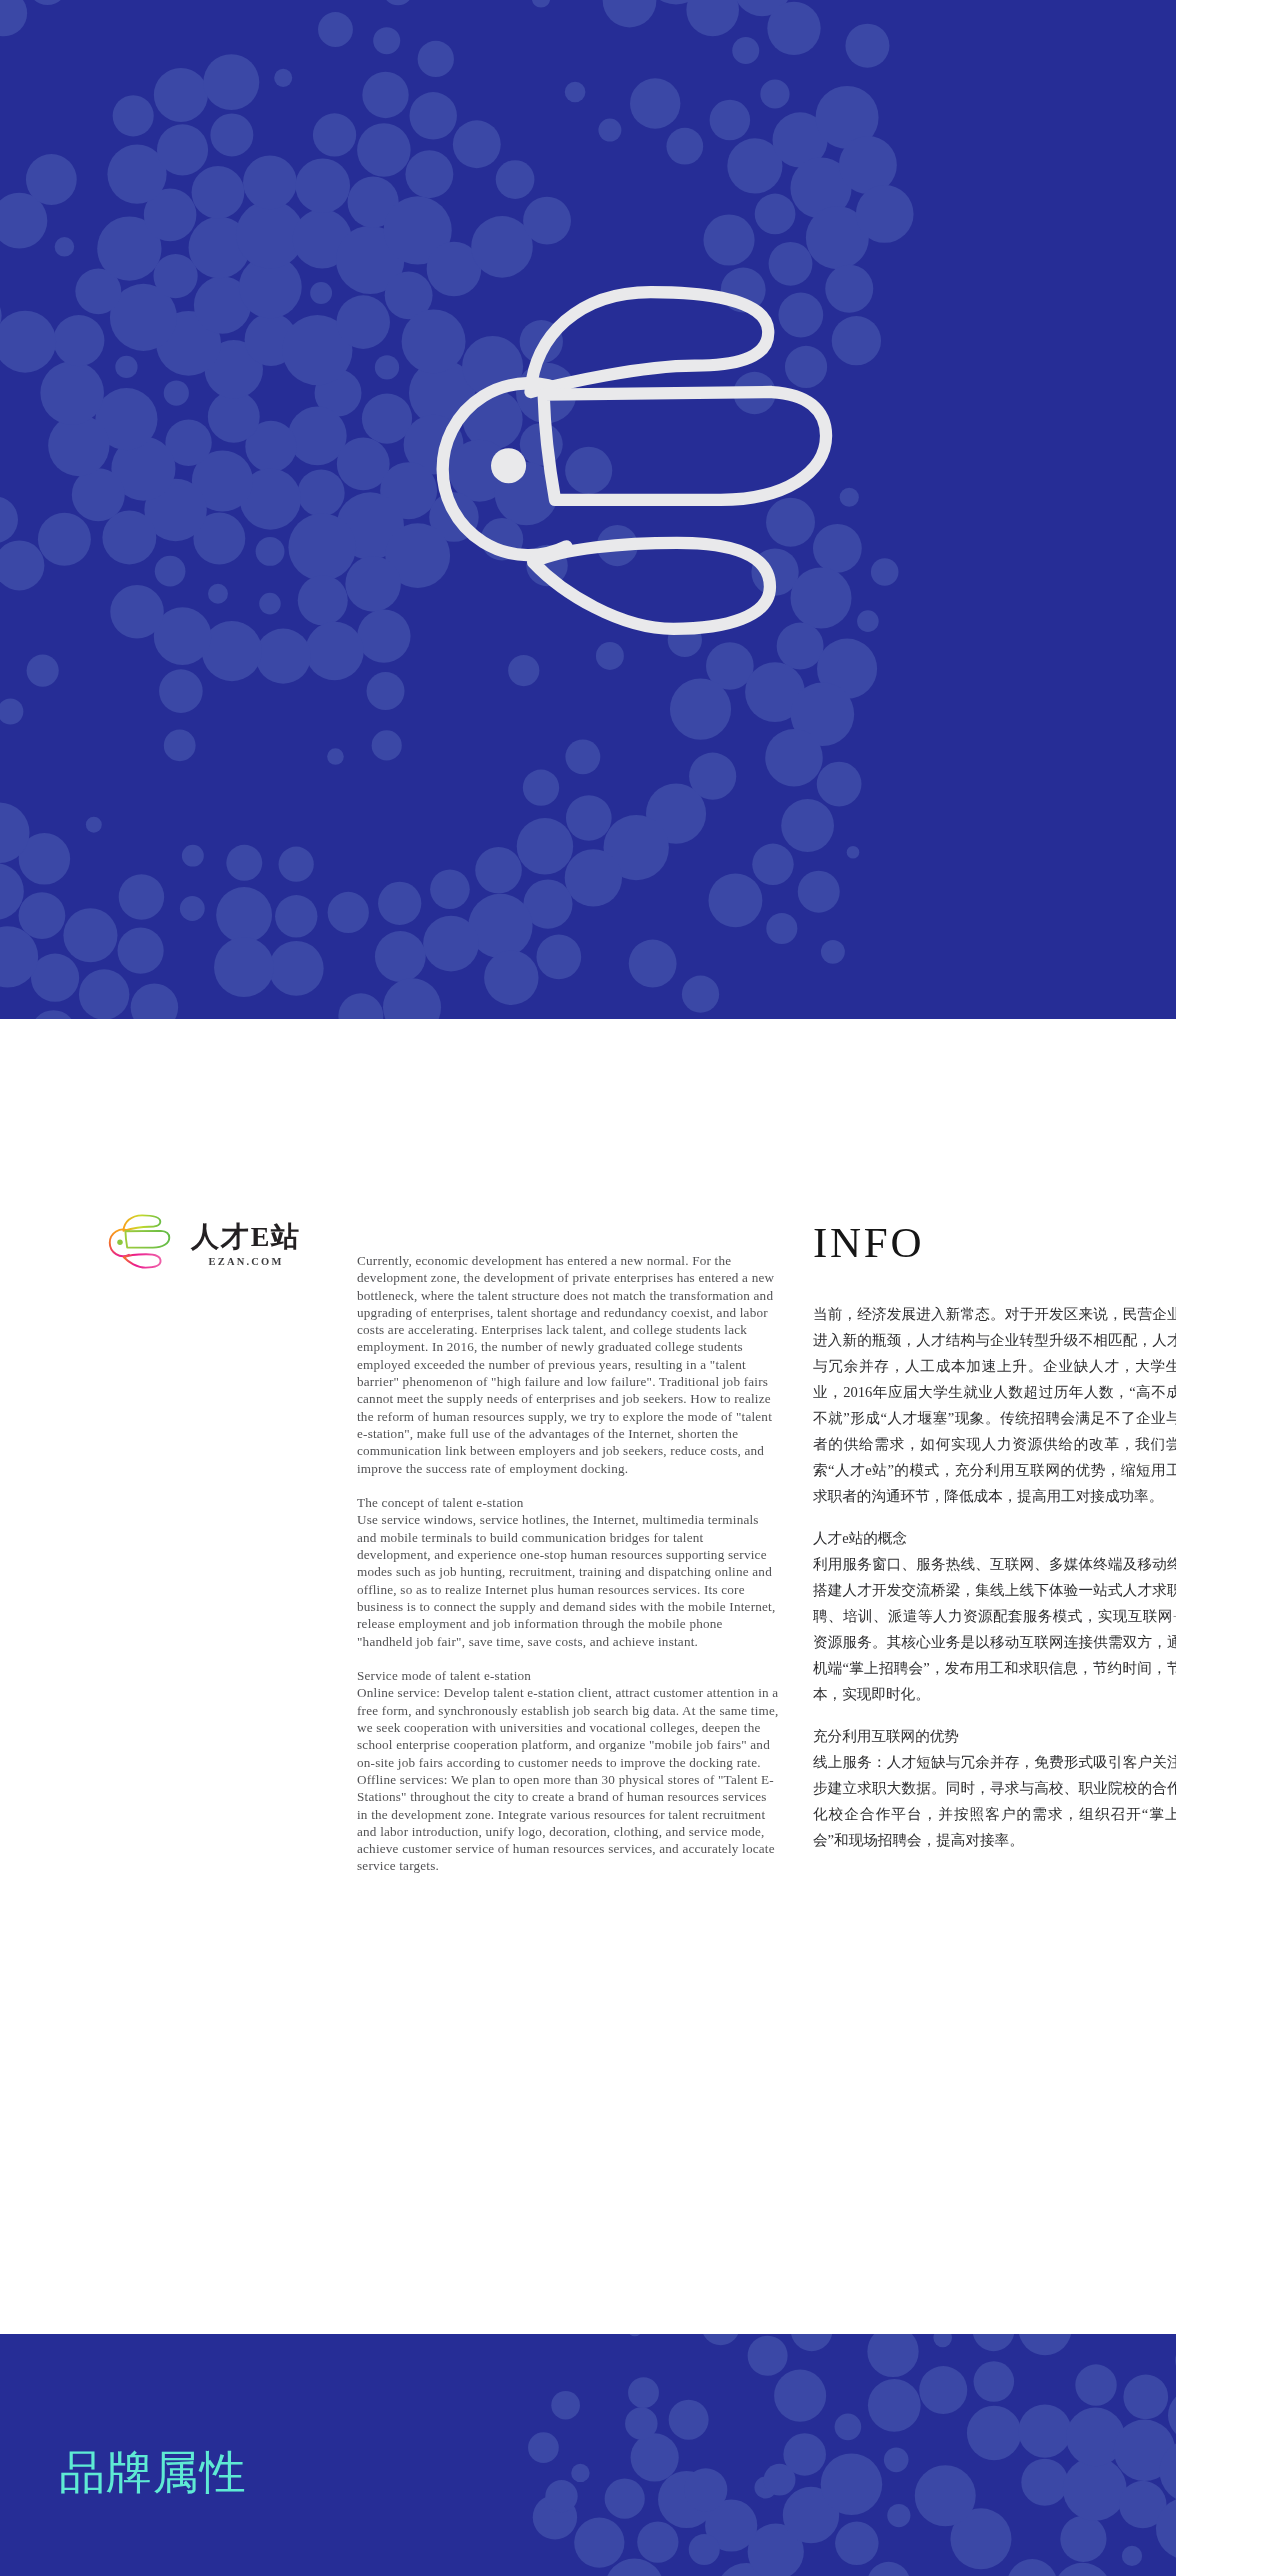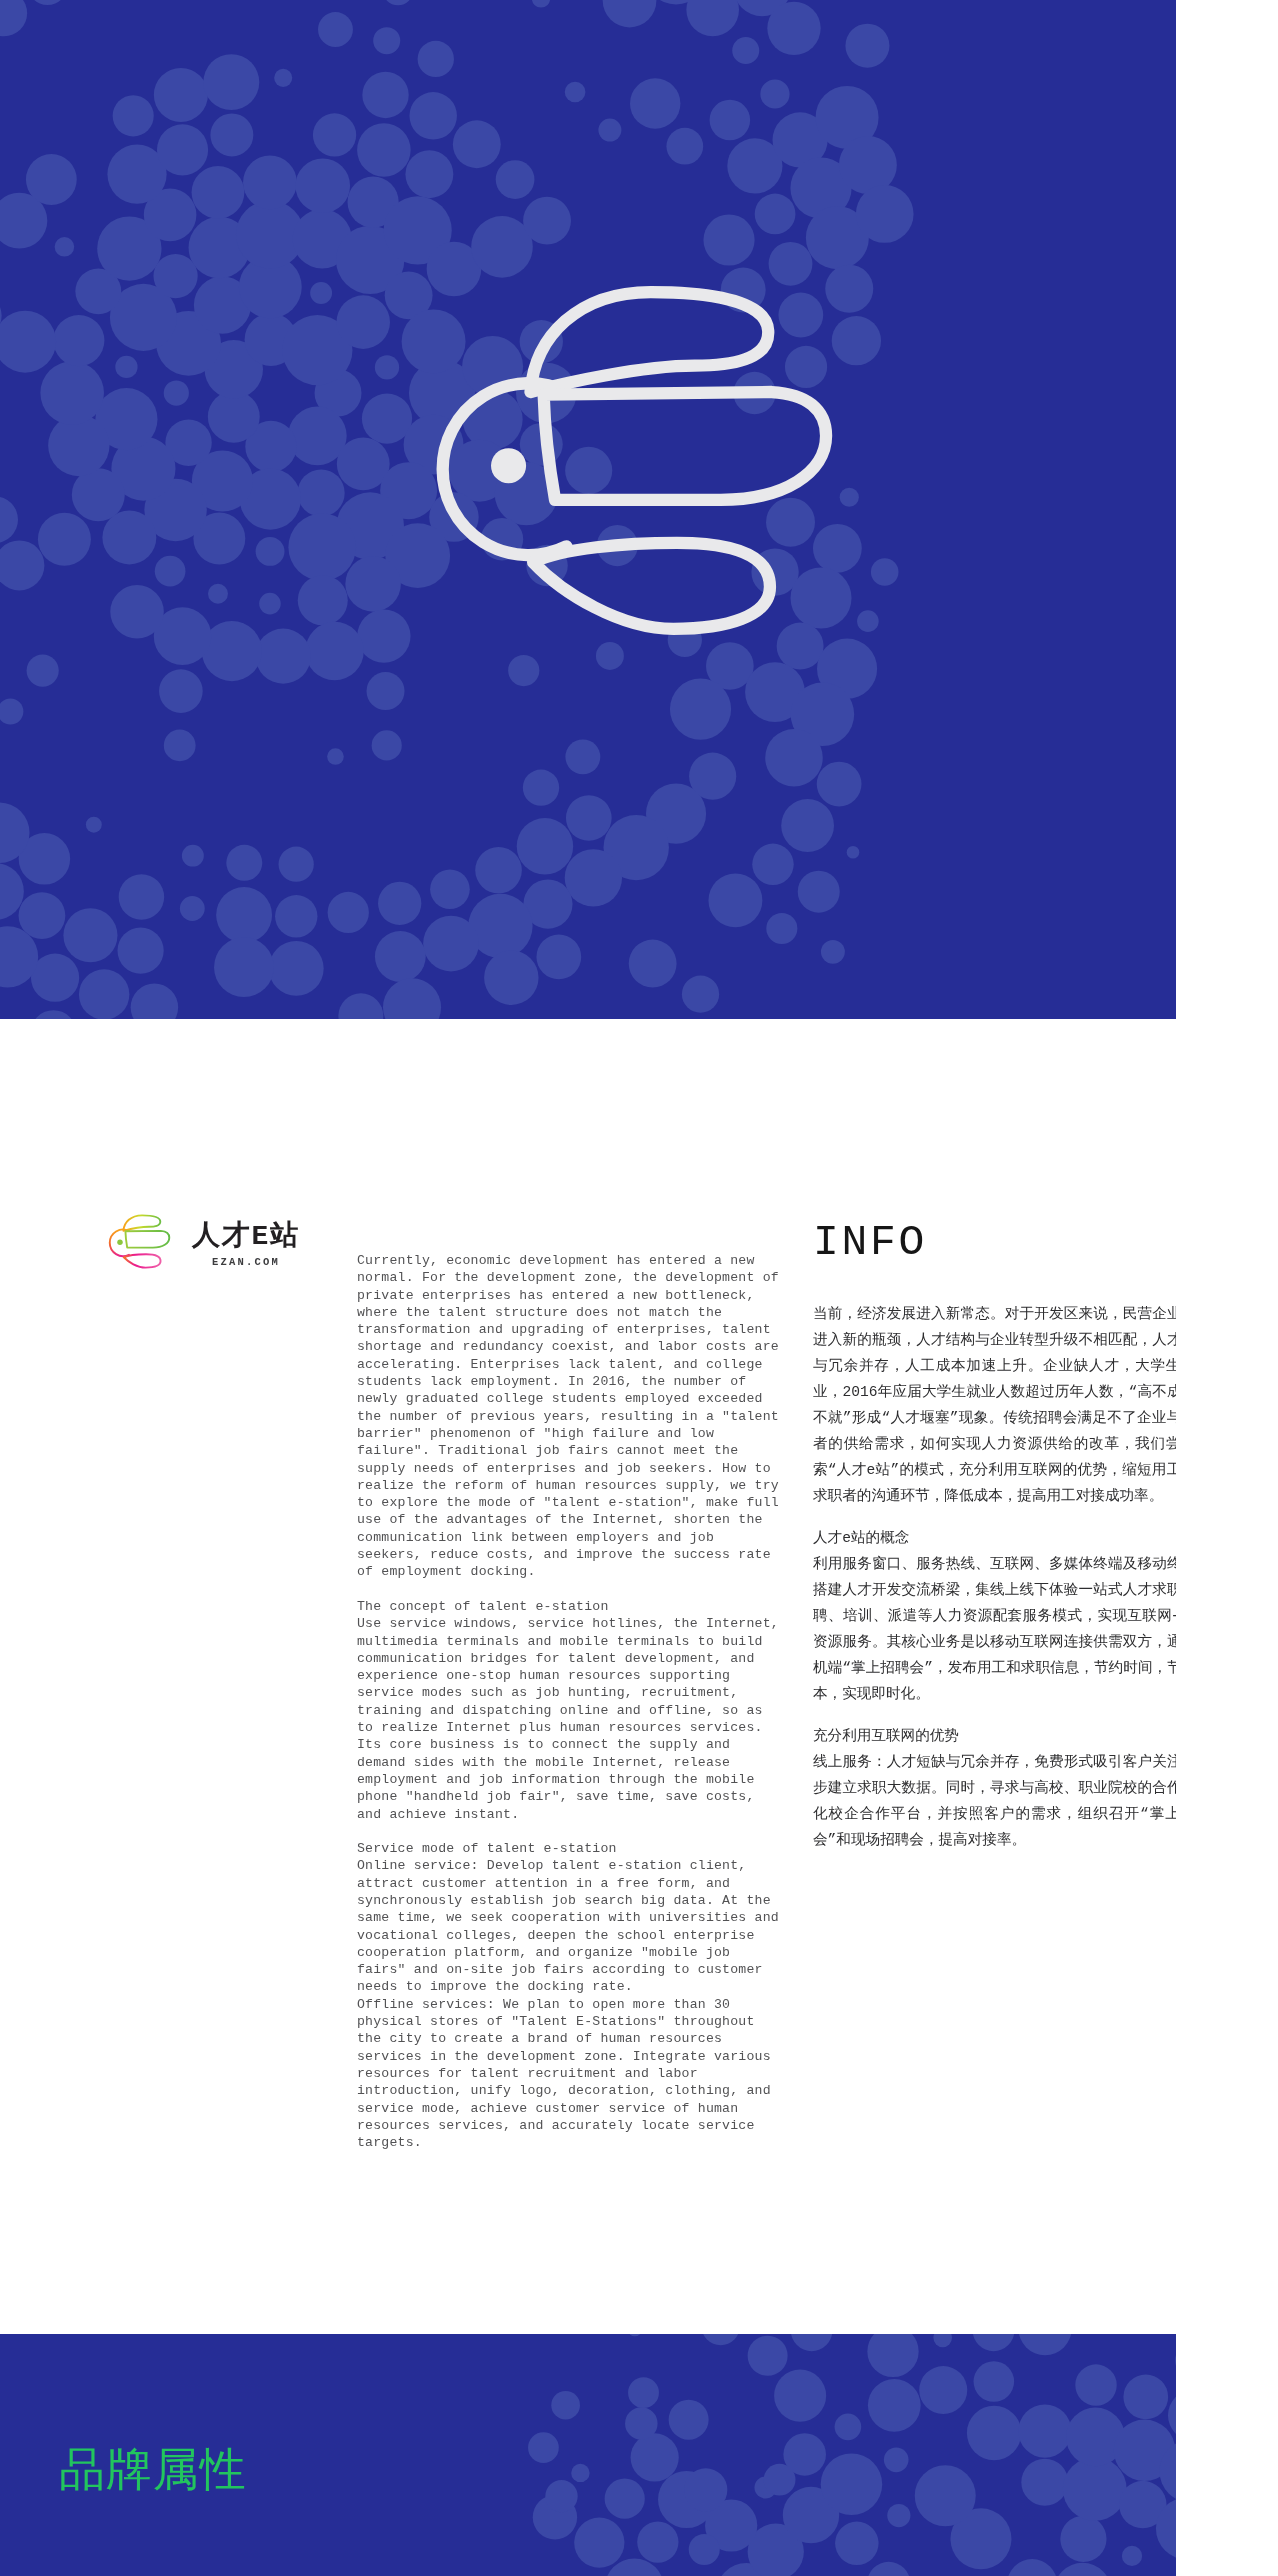--- a/index.html
+++ b/index.html
@@ -1,18 +1,18 @@
 <!DOCTYPE html>
 <html style="font-size:14.6px"><head>
 <meta charset="utf-8">
 <style>
   html,body{margin:0;padding:0;background:#ffffff;}
   .page{
     position:relative;width:1176px;height:2576px;overflow:hidden;
-    background:#ffffff;font-family:Liberation Mono, monospace;
+    background:#ffffff;font-family:Liberation Serif, serif;
     -webkit-font-smoothing:antialiased;
   }
   
   .banner{position:absolute;left:0;width:1279px;background:#262D96;overflow:hidden;}
   .banner.top{top:0;height:1019px;}
   .banner.bottom{top:2334px;height:242px;}
   .halftone{position:absolute;left:0;top:0;display:block;}
   .logo-big{position:absolute;left:431px;top:285px;width:413px;height:364px;color:#E9E9EB;}
   
   .brand-lockup{position:absolute;left:108px;top:1214px;display:flex;align-items:flex-start;}
@@ -27,21 +27,21 @@
   .col-en p.sp{margin-top:17.3px;}
   
   .col-zh{position:absolute;left:813px;top:1221px;width:398px;
           font-size:14.6px;line-height:26px;color:#2D2D2F;text-align:justify;}
   .info-heading{font-size:43px;font-weight:300;letter-spacing:2.7px;color:#161616;
                 line-height:1;margin:0 0 37px 0;text-align:left;}
   .col-zh p{margin:0;}
   .col-zh p.sp{margin-top:16px;}
   
   .footer-title{position:absolute;left:59px;top:116px;font-size:46px;font-weight:400;
-                letter-spacing:0.9px;color:#22c55e;line-height:1;}
+                letter-spacing:0.9px;color:#5eead4;line-height:1;}
 </style>
 </head>
 <body>
 
 <div class="page">
 
   <header class="banner top">
     <svg id="ht-top" class="halftone" width="1279" height="1019" viewBox="0 0 1400 1115">
         <circle cx="370.0" cy="430.0" r="25.7" fill="#3B48A6"></circle>
         <circle cx="347.4" cy="476.9" r="32.1" fill="#3B48A6"></circle>

